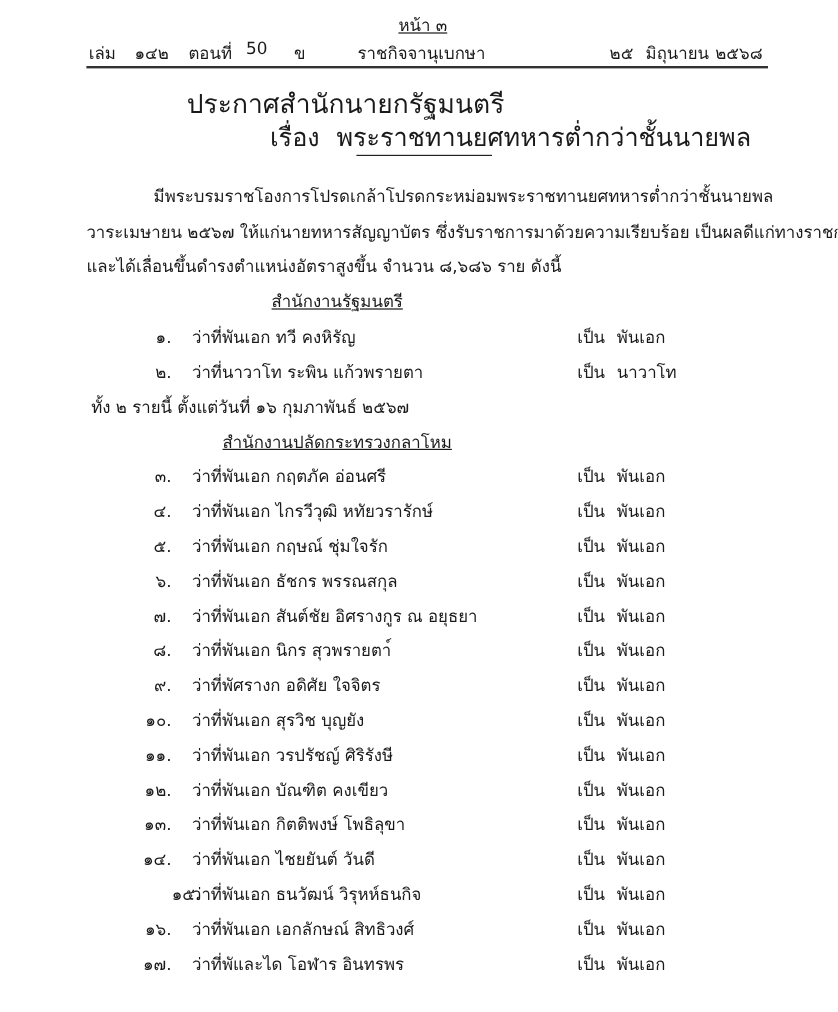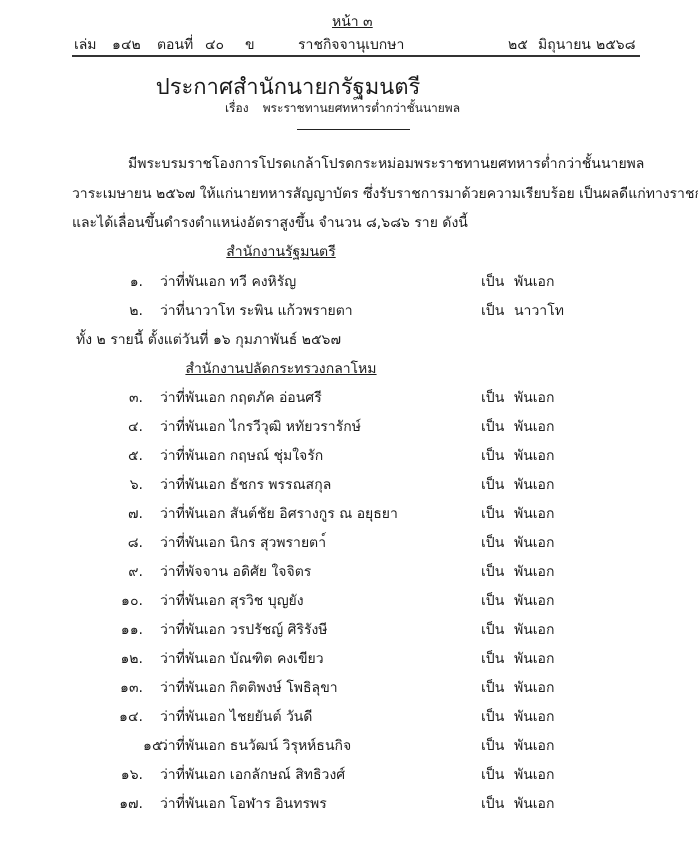--- a/index.html
+++ b/index.html
@@ -5,39 +5,39 @@
   html, body { margin: 0; padding: 0; background: #ffffff; }
   body {
     width: 698px; height: 843px; position: relative; overflow: hidden;
     font-family: "DejaVu Sans", "Liberation Sans", sans-serif;
     color: #1a1a1a;
   }
   .abs { position: absolute; white-space: nowrap; }
   .hdr { font-size: 14px; }
   .rule { position: absolute; left: 72px; width: 568px; top: 55px; height: 2px; background: #333; }
   .title { font-size: 22px; left: 0; width: 576px; text-align: center; top: 69px; }
-  .subject { font-size: 12px; left: 225px; top: 98px; }
+  .subject { font-size: 21px; left: 225px; top: 98px; }
   .subject .lbl { margin-right: 14px; }
   .short-rule { position: absolute; left: 297px; width: 113px; top: 129px; height: 1px; background: #222; }
   .para { font-size: 14px; left: 72px; }
   .section { font-size: 14px; left: 0; width: 562px; text-align: center; text-decoration: underline; }
   .row { font-size: 14px; position: absolute; left: 0; width: 698px; height: 22px; }
   .row .num { position: absolute; right: 555px; text-align: right; }
   .row .name { position: absolute; left: 160px; }
   .row .pen { position: absolute; left: 481px; }
   .row .rank { position: absolute; left: 514px; }
 </style>
 </head>
 <body>
 
 <div class="abs hdr" style="left:332px; top:10px;text-decoration:underline;">หน้า ๓</div>
 <div class="abs hdr" style="left:74px; top:33px;">เล่ม</div>
 <div class="abs hdr" style="left:112px; top:33px;">๑๔๒</div>
 <div class="abs hdr" style="left:157px; top:33px;">ตอนที่</div>
-<div class="abs hdr" style="left:205px; top:33px;">๔๐</div>
+<div class="abs hdr" style="left:205px; top:33px;">50</div>
 <div class="abs hdr" style="left:245px; top:33px;">ข</div>
 <div class="abs hdr" style="left:298px; top:33px;">ราชกิจจานุเบกษา</div>
 <div class="abs hdr" style="left:508px; top:33px;">๒๕</div>
 <div class="abs hdr" style="left:538px; top:33px;">มิถุนายน</div>
 <div class="abs hdr" style="left:596px; top:33px;">๒๕๖๘</div>
 <div class="rule"></div>
 
 <div class="abs title">ประกาศสำนักนายกรัฐมนตรี</div>
 <div class="abs subject">
   <span class="lbl">เรื่อง</span><span>พระราชทานยศทหารต่ำกว่าชั้นนายพล</span>
@@ -97,21 +97,21 @@
   <span class="rank">พันเอก</span>
 </div>
 <div class="row" style="top:531px;">
   <span class="num">๘.</span>
   <span class="name">ว่าที่พันเอก นิกร  สุวพรายตา์</span>
   <span class="pen">เป็น</span>
   <span class="rank">พันเอก</span>
 </div>
 <div class="row" style="top:560px;">
   <span class="num">๙.</span>
-  <span class="name">ว่าที่พัจจาน อดิศัย  ใจจิตร</span>
+  <span class="name">ว่าที่พัศรางก อดิศัย  ใจจิตร</span>
   <span class="pen">เป็น</span>
   <span class="rank">พันเอก</span>
 </div>
 <div class="row" style="top:589px;">
   <span class="num">๑๐.</span>
   <span class="name">ว่าที่พันเอก สุรวิช  บุญยัง</span>
   <span class="pen">เป็น</span>
   <span class="rank">พันเอก</span>
 </div>
 <div class="row" style="top:618px;">
@@ -145,16 +145,16 @@
   <span class="rank">พันเอก</span>
 </div>
 <div class="row" style="top:763px;">
   <span class="num">๑๖.</span>
   <span class="name">ว่าที่พันเอก เอกลักษณ์  สิทธิวงศ์</span>
   <span class="pen">เป็น</span>
   <span class="rank">พันเอก</span>
 </div>
 <div class="row" style="top:792px;">
   <span class="num">๑๗.</span>
-  <span class="name">ว่าที่พันเอก โอฬาร  อินทรพร</span>
+  <span class="name">ว่าที่พัและได โอฬาร  อินทรพร</span>
   <span class="pen">เป็น</span>
   <span class="rank">พันเอก</span>
 </div>
 
 </body></html>

